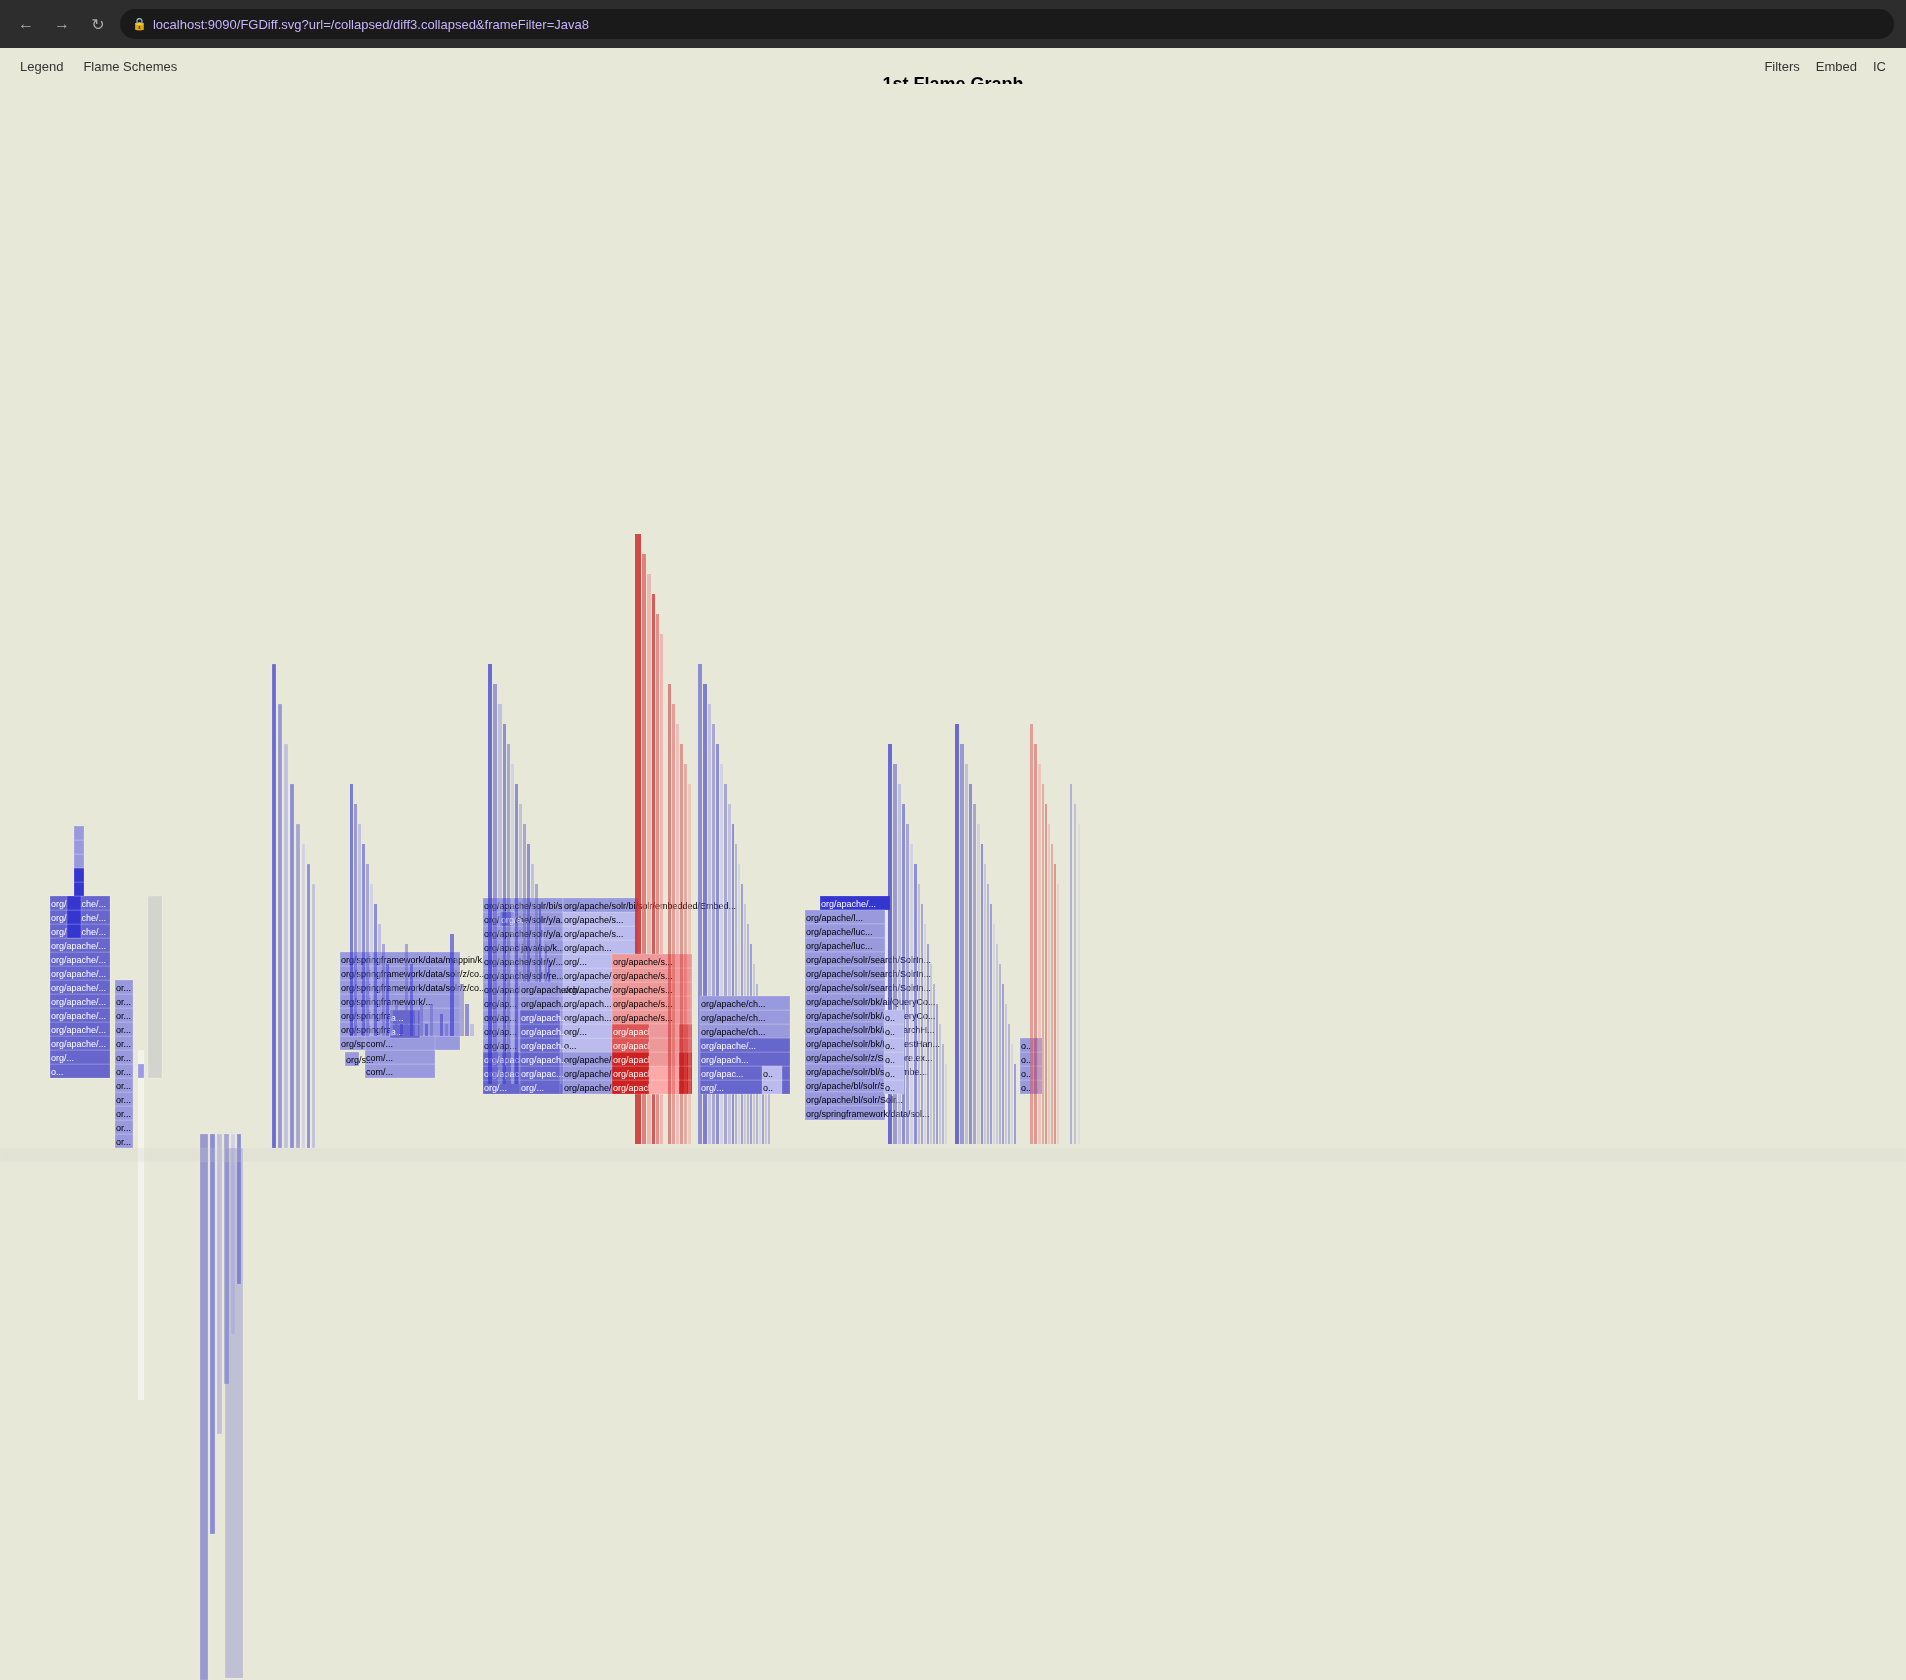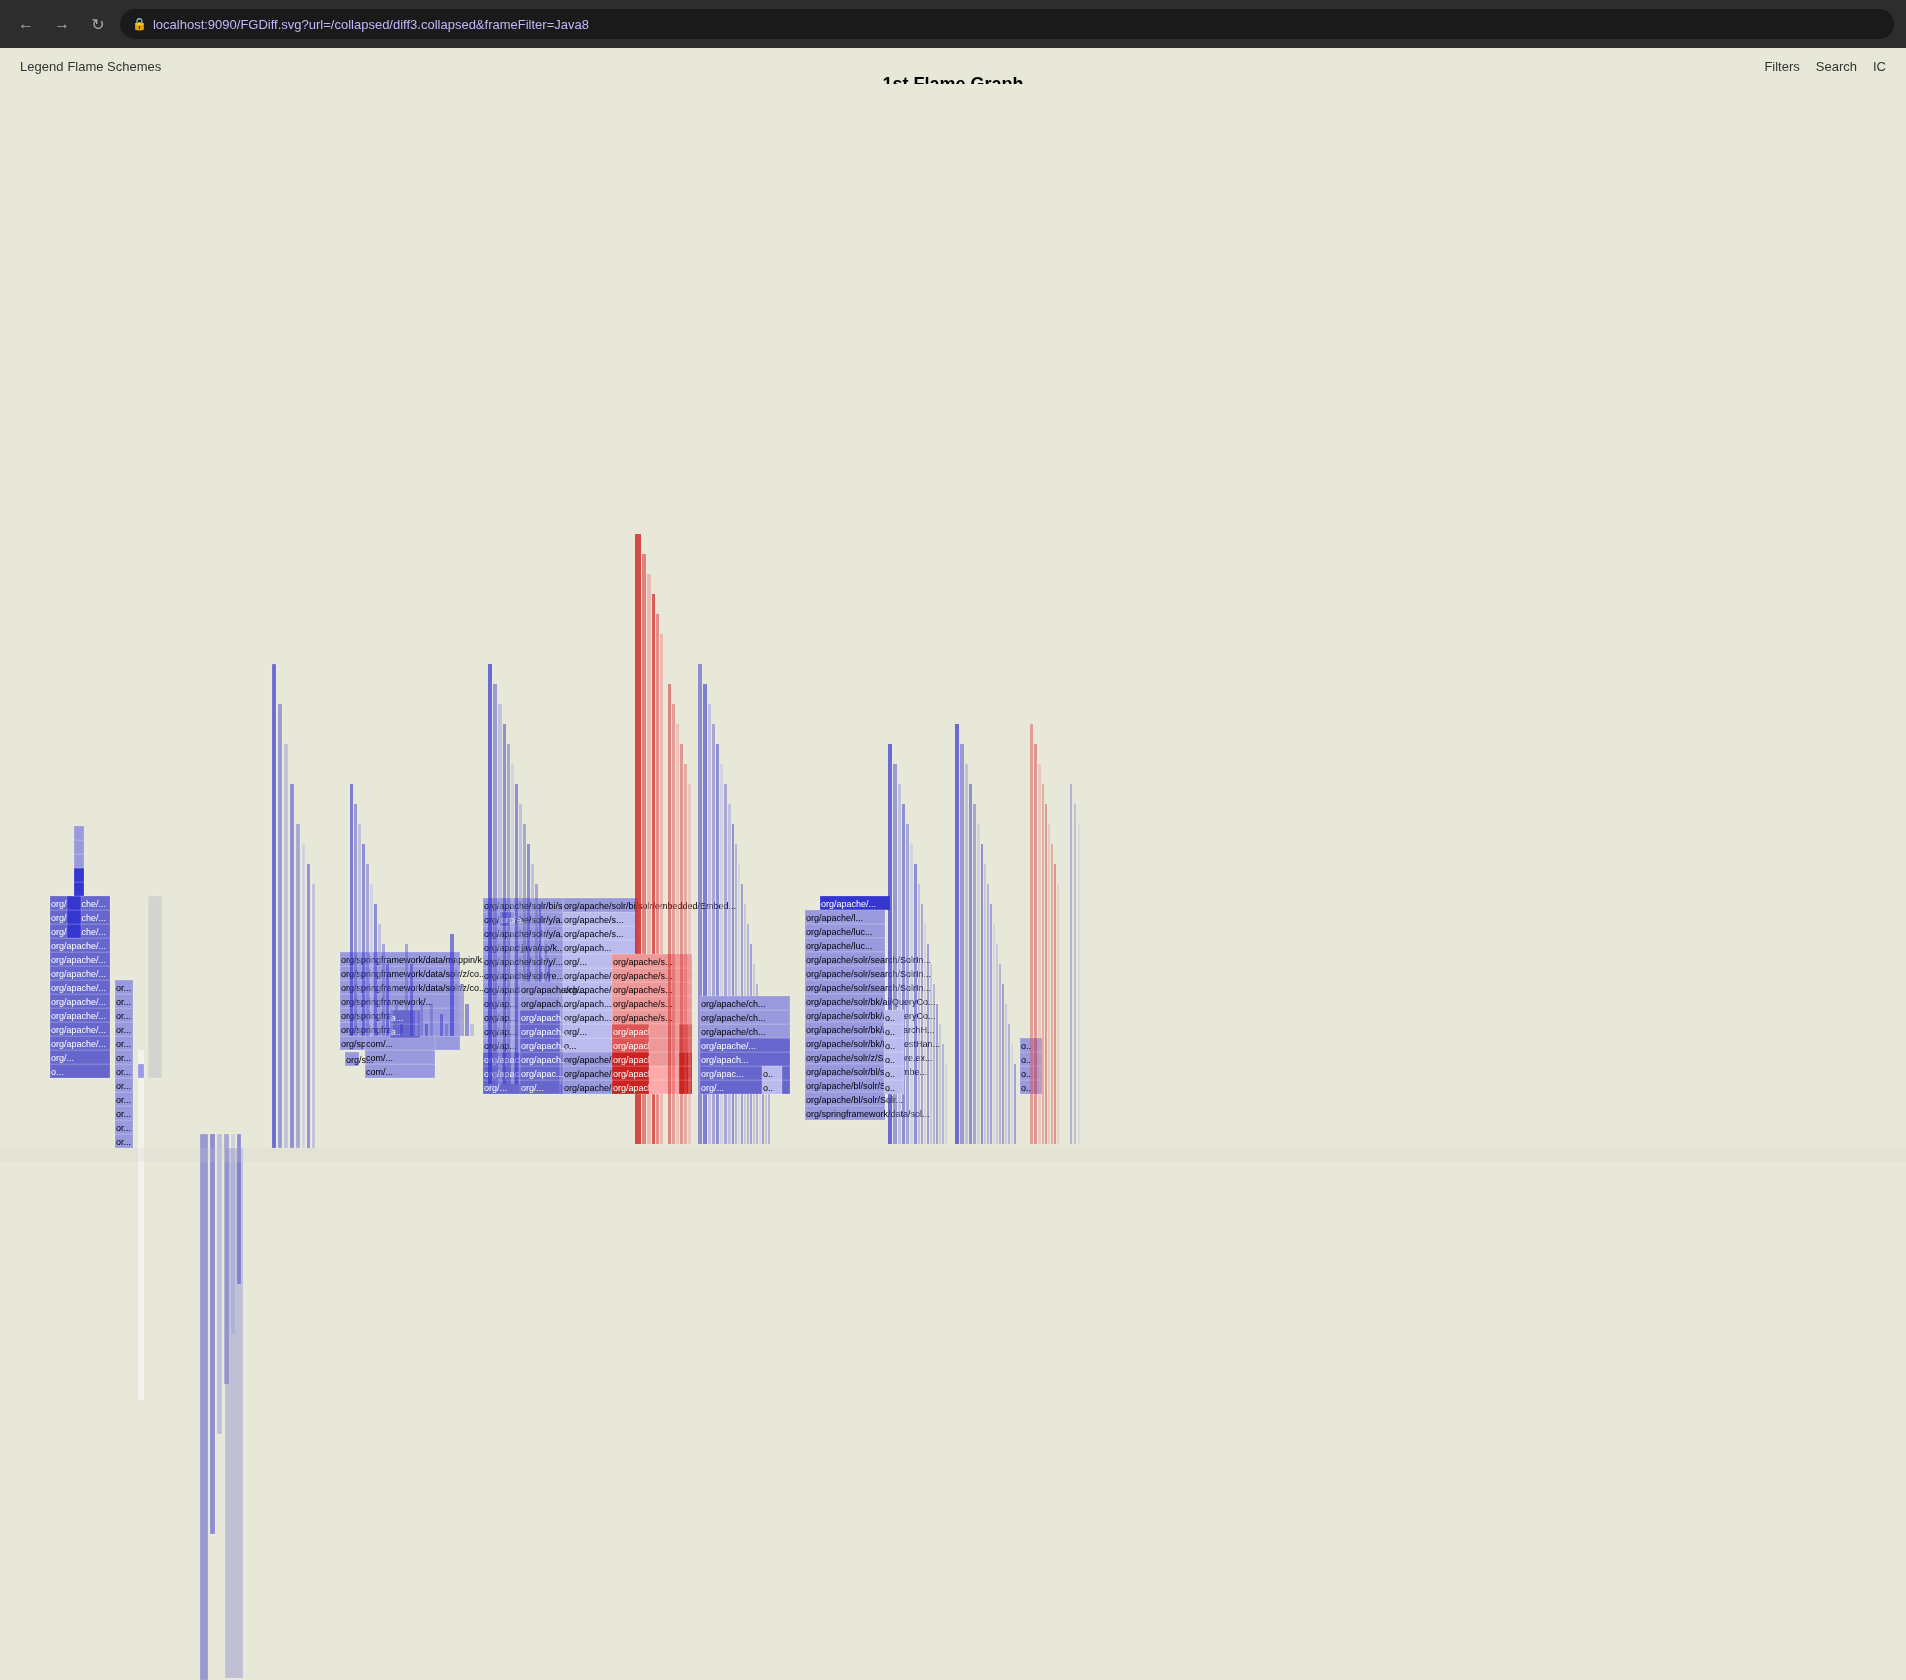--- a/index.html
+++ b/index.html
@@ -50,21 +50,21 @@
     
     .toolbar {
       width: 100%;
       height: 36px;
       display: flex;
       align-items: center;
       padding: 0 20px;
       position: relative;
       background: #e8e8d8;
     }
-    .toolbar-left { display: flex; gap: 4px; align-items: flex-end; }
+    .toolbar-left { display: flex; gap: 20px; align-items: flex-end; }
     .toolbar-center {
       position: absolute;
       left: 50%;
       transform: translateX(-50%);
       font-size: 18px;
       font-weight: bold;
       text-decoration: underline;
       color: #000;
       margin-top: 36px;
     }
@@ -105,21 +105,21 @@
 <div class="page-content">
 
   <div class="toolbar">
     <div class="toolbar-left">
       <a class="toolbar-link">Legend</a>
       <a class="toolbar-link">Flame Schemes</a>
     </div>
     <div class="toolbar-center">1st Flame Graph</div>
     <div class="toolbar-right">
       <a class="toolbar-link">Filters</a>
-      <a class="toolbar-link">Search</a>
+      <a class="toolbar-link">Embed</a>
       <a class="toolbar-link">IC</a>
     </div>
   </div>
 
   <div class="flamegraph-area">
 
     <svg width="1906" height="1596" xmlns="http://www.w3.org/2000/svg" style="position:absolute;top:0;left:0;">
 
       <rect width="1906" height="1596" fill="#e8e8d8"></rect>
 

